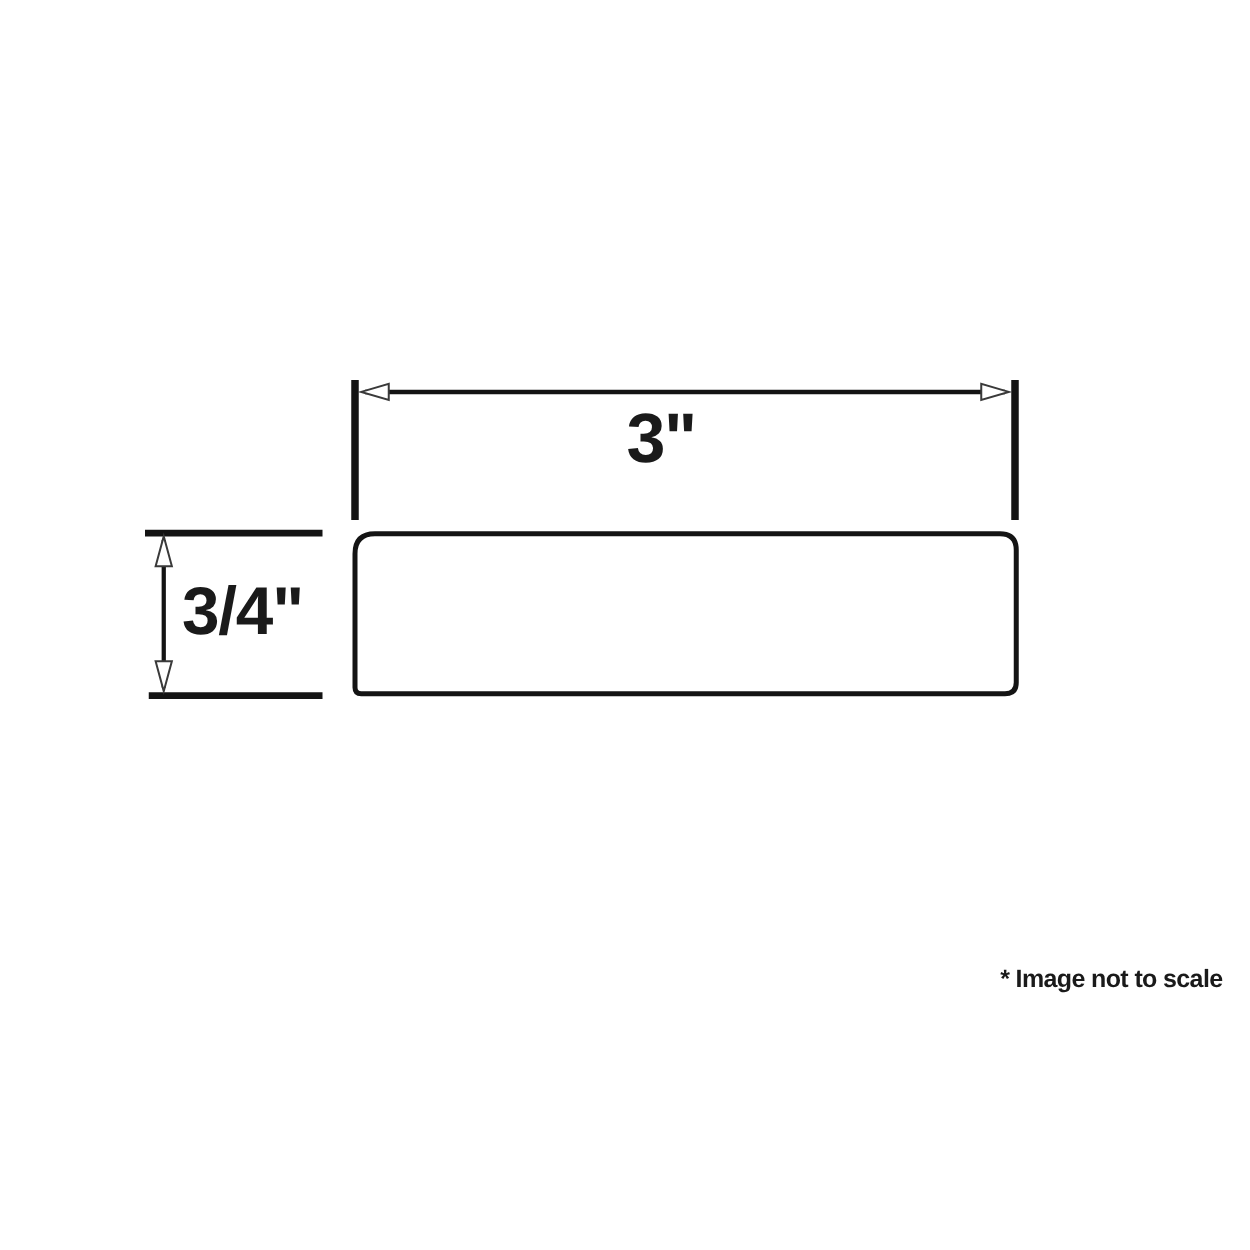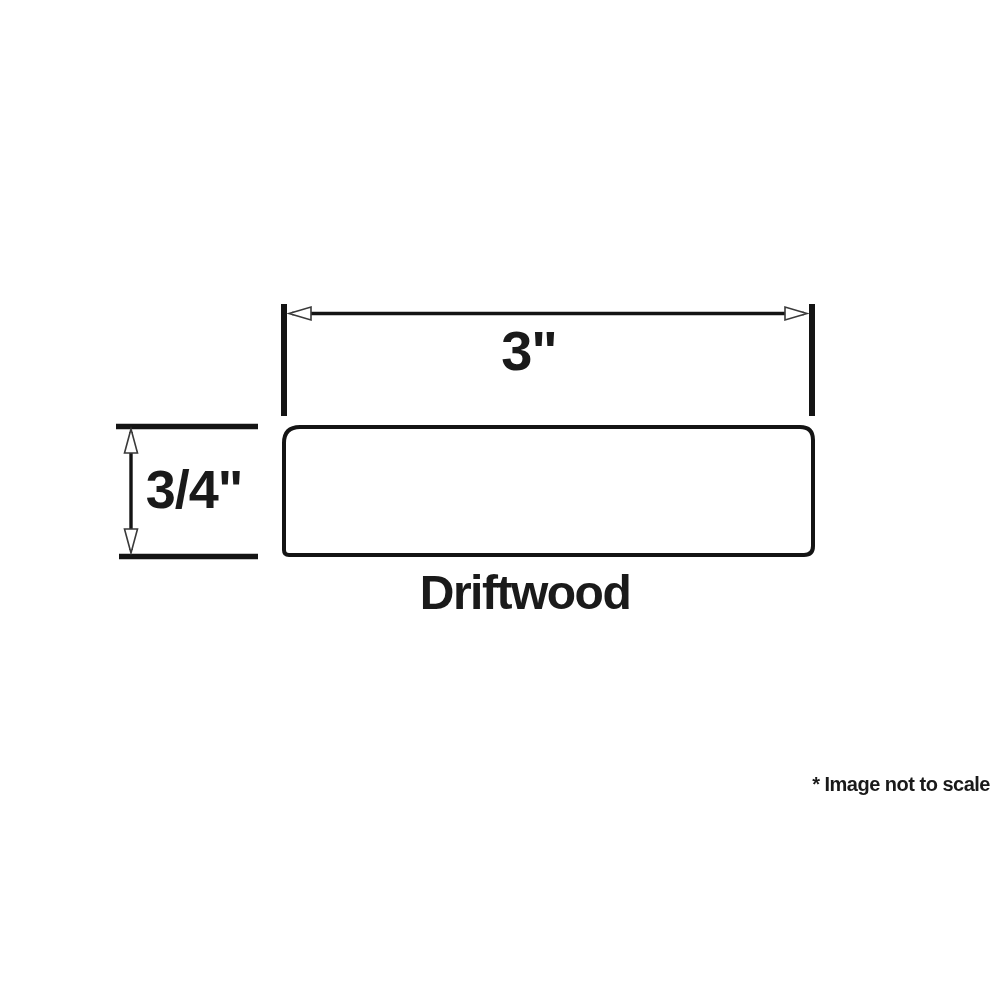--- a/index.html
+++ b/index.html
@@ -40,21 +40,21 @@
     top: 489px;
     font-size: 54px;
   }
   .product-label {
     left: 525px;
     top: 592px;
     font-size: 48px;
     letter-spacing: -1.5px;
   }
   .disclaimer-label {
-    right: 10px;
+    right: 22px;
     top: 784px;
     transform: translateY(-50%);
     font-size: 20px;
     letter-spacing: -0.5px;
     margin-left: 18px;
   }
 </style>
 </head>
 <body>
 
@@ -82,17 +82,16 @@
              Q 813 555 804 555
              L 289 555
              Q 284 555 284 550
              Z" fill="#ffffff" stroke-width="4" stroke-linejoin="round" stroke="#141414"></path>
   </svg>
 
   <div class="label width-label">3"</div>
 
   <div class="label height-label">3/4"</div>
 
-  <div class="label product-label">Driftwood</div>
 
   <div class="label disclaimer-label">* Image not to scale</div>
 
 </div>
 
 </body></html>

